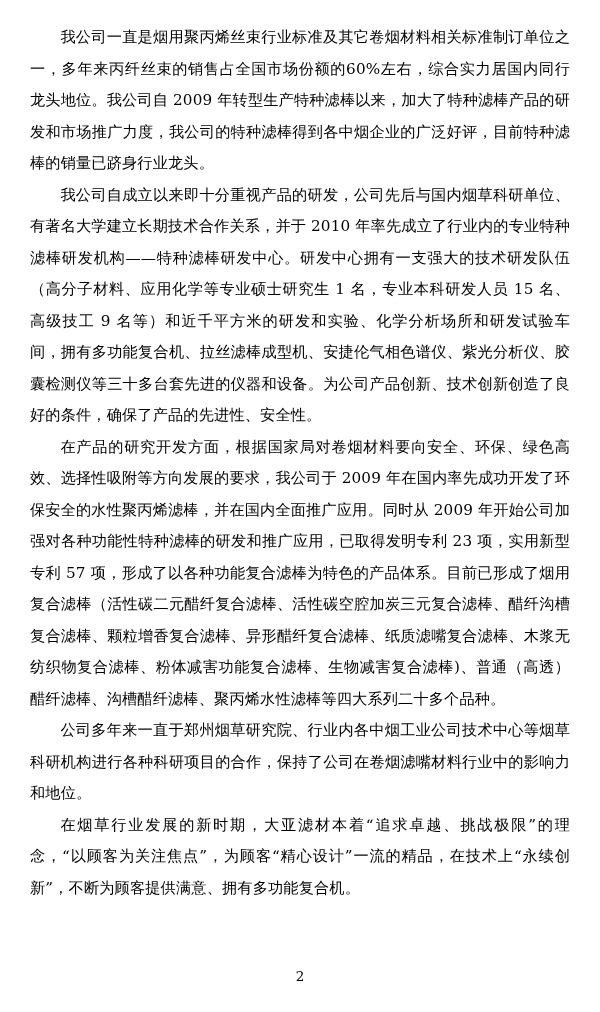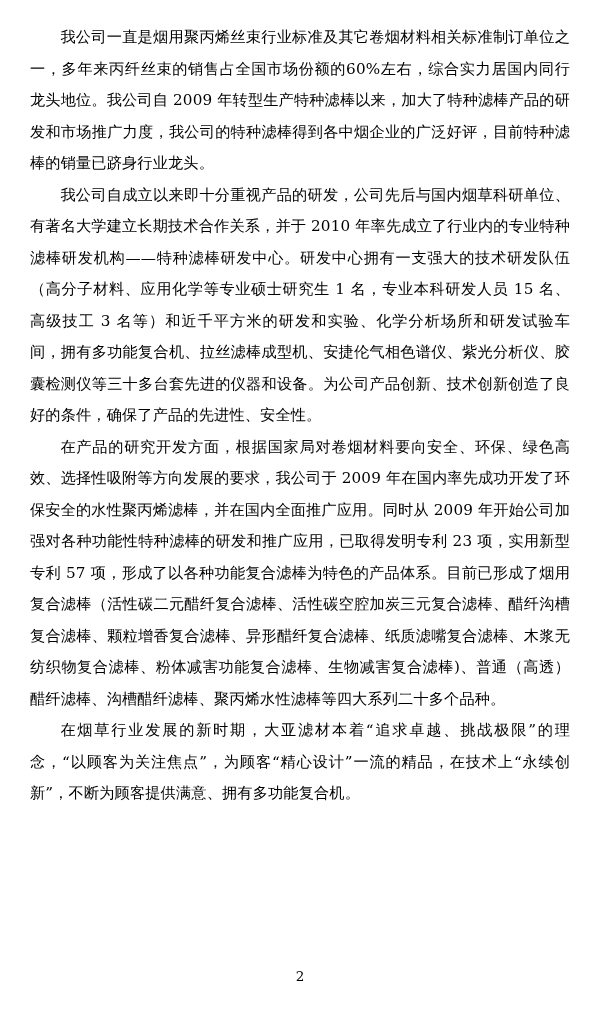--- a/index.html
+++ b/index.html
@@ -44,18 +44,19 @@
     font-size: 13.5px;
     font-family: "DejaVu Serif", "Liberation Serif", serif;
   }
 </style>
 </head>
 <body>
 
 <div class="page">
   <div class="body-text">
     <p class="para">我公司一直是烟用聚丙烯丝束行业标准及其它卷烟材料相关标准制订单位之一，多年来丙纤丝束的销售占全国市场份额的60%左右，综合实力居国内同行龙头地位。我公司自 2009 年转型生产特种滤棒以来，加大了特种滤棒产品的研发和市场推广力度，我公司的特种滤棒得到各中烟企业的广泛好评，目前特种滤棒的销量已跻身行业龙头。</p>
-    <p class="para">我公司自成立以来即十分重视产品的研发，公司先后与国内烟草科研单位、有著名大学建立长期技术合作关系，并于 2010 年率先成立了行业内的专业特种滤棒研发机构——特种滤棒研发中心。研发中心拥有一支强大的技术研发队伍（高分子材料、应用化学等专业硕士研究生 1 名，专业本科研发人员 15 名、高级技工 3 名等）和近千平方米的研发和实验、化学分析场所和研发试验车间，拥有多功能复合机、拉丝滤棒成型机、安捷伦气相色谱仪、紫光分析仪、胶囊检测仪等三十多台套先进的仪器和设备。为公司产品创新、技术创新创造了良好的条件，确保了产品的先进性、安全性。</p>
+    <p class="para">我公司自成立以来即十分重视产品的研发，公司先后与国内烟草科研单位、有著名大学建立长期技术合作关系，并于 2010 年率先成立了行业内的专业特种滤棒研发机构——特种滤棒研发中心。研发中心拥有一支强大的技术研发队伍（高分子材料、应用化学等专业硕士研究生 1 名，专业本科研发人员 15 名、高级技工 9 名等）和近千平方米的研发和实验、化学分析场所和研发试验车间，拥有多功能复合机、拉丝滤棒成型机、安捷伦气相色谱仪、紫光分析仪、胶囊检测仪等三十多台套先进的仪器和设备。为公司产品创新、技术创新创造了良好的条件，确保了产品的先进性、安全性。</p>
     <p class="para">在产品的研究开发方面，根据国家局对卷烟材料要向安全、环保、绿色高效、选择性吸附等方向发展的要求，我公司于 2009 年在国内率先成功开发了环保安全的水性聚丙烯滤棒，并在国内全面推广应用。同时从 2009 年开始公司加强对各种功能性特种滤棒的研发和推广应用，已取得发明专利 23 项，实用新型专利 57 项，形成了以各种功能复合滤棒为特色的产品体系。目前已形成了烟用复合滤棒（活性碳二元醋纤复合滤棒、活性碳空腔加炭三元复合滤棒、醋纤沟槽复合滤棒、颗粒增香复合滤棒、异形醋纤复合滤棒、纸质滤嘴复合滤棒、木浆无纺织物复合滤棒、粉体减害功能复合滤棒、生物减害复合滤棒)、普通（高透）醋纤滤棒、沟槽醋纤滤棒、聚丙烯水性滤棒等四大系列二十多个品种。</p>
+    <p class="para">公司多年来一直于郑州烟草研究院、行业内各中烟工业公司技术中心等烟草科研机构进行各种科研项目的合作，保持了公司在卷烟滤嘴材料行业中的影响力和地位。</p>
     <p class="para">在烟草行业发展的新时期，大亚滤材本着“追求卓越、挑战极限”的理念，“以顾客为关注焦点”，为顾客“精心设计”一流的精品，在技术上“永续创新”，不断为顾客提供满意、拥有多功能复合机。</p>
   </div>
   <div class="footer">2</div>
 </div>
 
 </body></html>

